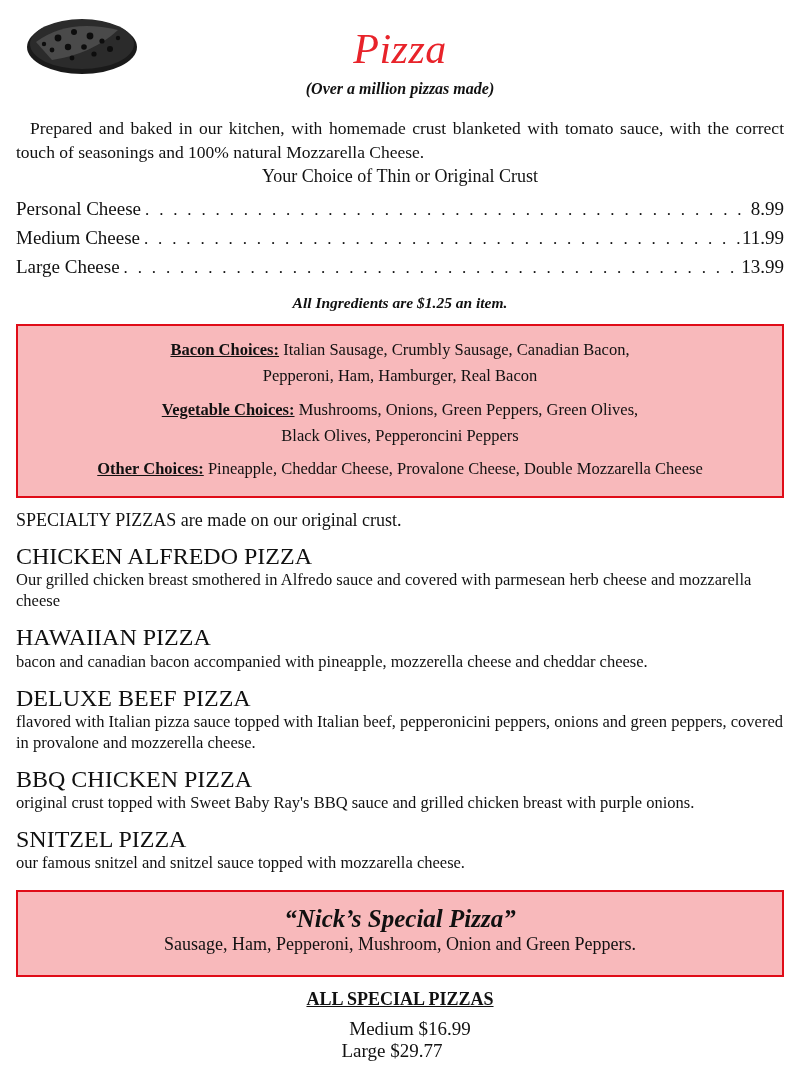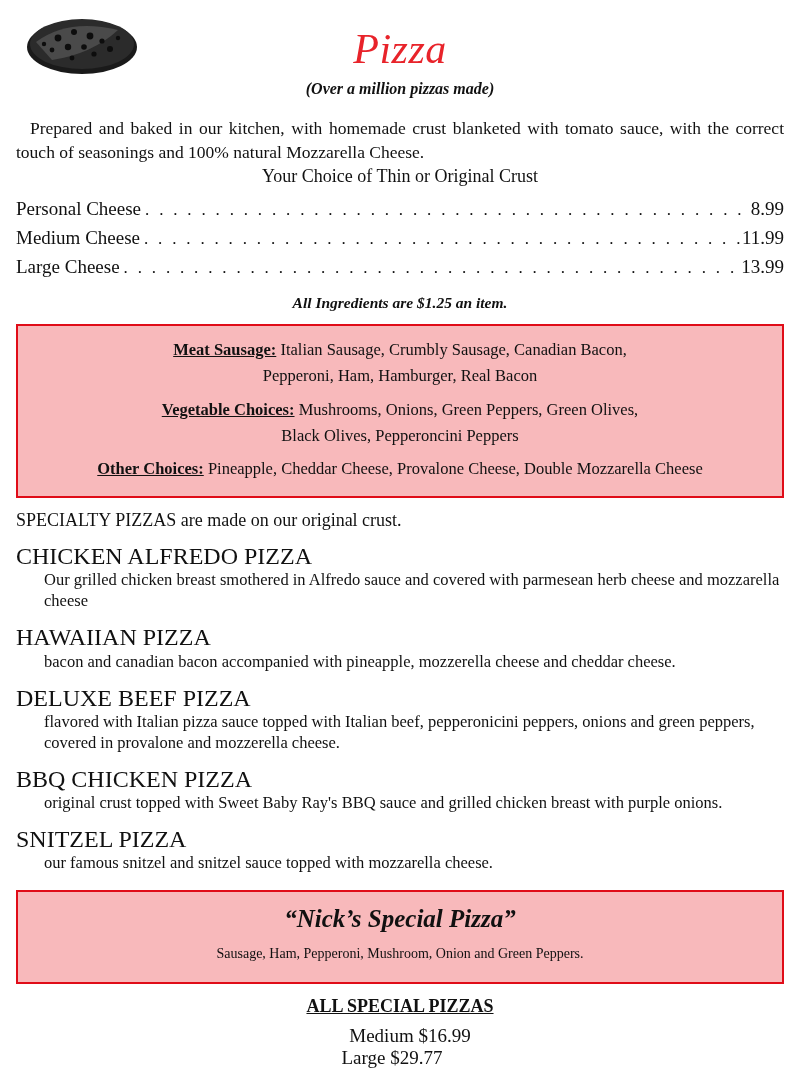--- a/index.html
+++ b/index.html
@@ -134,40 +134,38 @@
   .pizza-item {
     margin-top: 11px;
   }
   .pizza-name {
     font-size: 24px;
     line-height: 1.18;
   }
   .pizza-desc {
     font-size: 16.5px;
     line-height: 1.27;
-    margin-left: 28px;
   }
 
   
   .nick-box {
     border: 2.5px solid #e00c18;
     background: #f8b9bb;
     margin-top: 16px;
     padding: 12px 10px 20px 10px;
     text-align: center;
   }
   .nick-title {
     font-style: italic;
     font-weight: bold;
     font-size: 25px;
     line-height: 1.2;
   }
   .nick-desc {
-    font-size: 14px;
-    margin-top: 12px;
+    font-size: 18px;
   }
 
   
   .all-special {
     text-align: center;
     font-weight: bold;
     font-size: 18px;
     text-decoration: underline;
     margin-top: 12px;
   }
@@ -253,21 +251,21 @@
       <span class="pval">13.99</span>
     </div>
   </div>
 
   <div class="make-note">
     <div>All Ingredients are $1.25 an item.</div>
   </div>
 
   <div class="pink-box">
     <div class="choice-group">
-      <p class="choice-line"><span class="choice-label">Meat Sausage:</span><span> Italian Sausage, Crumbly Sausage, Canadian Bacon,</span></p>
+      <p class="choice-line"><span class="choice-label">Bacon Choices:</span><span> Italian Sausage, Crumbly Sausage, Canadian Bacon,</span></p>
       <p class="choice-line">Pepperoni, Ham, Hamburger, Real Bacon</p>
     </div>
     <div class="choice-group">
       <p class="choice-line"><span class="choice-label">Vegetable Choices:</span><span> Mushrooms, Onions, Green Peppers, Green Olives,</span></p>
       <p class="choice-line">Black Olives, Pepperoncini Peppers</p>
     </div>
     <div class="choice-group">
       <p class="choice-line"><span class="choice-label">Other Choices:</span><span> Pineapple, Cheddar Cheese, Provalone Cheese, Double Mozzarella Cheese</span></p>
     </div>
   </div>

